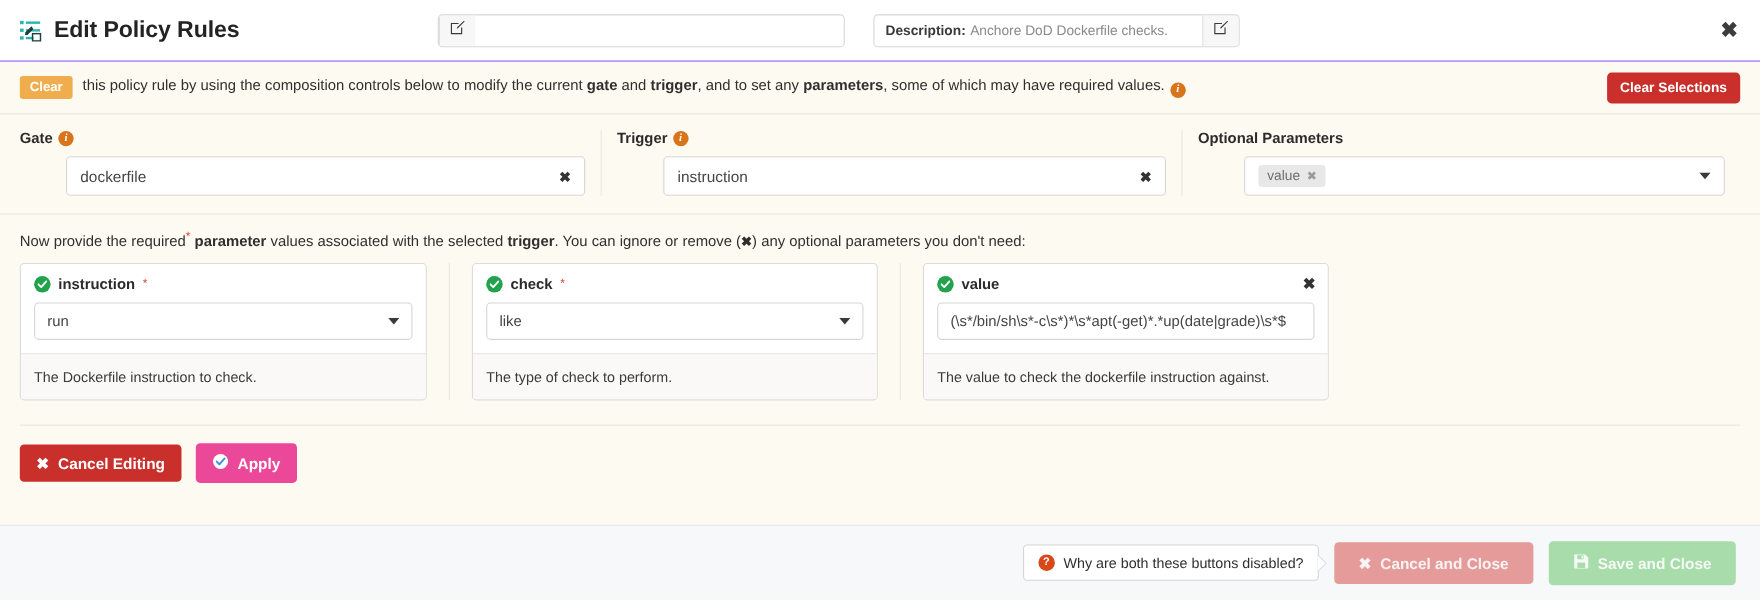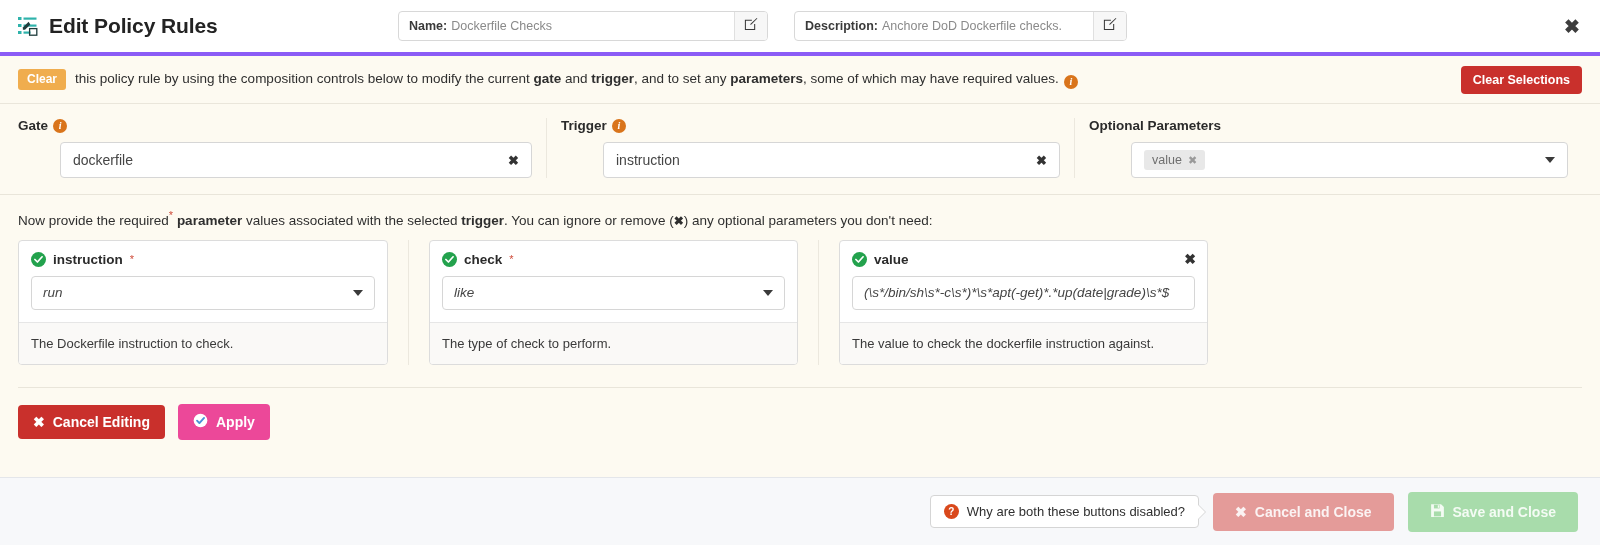--- a/index.html
+++ b/index.html
@@ -9,21 +9,21 @@
     background: #fdfaf1;
     color: #2b2b2b;
     overflow: hidden;
   }
   .page { width: 1600px; height: 545px; position: relative; display: flex; flex-direction: column; background: #fdfaf1; }
 
   
   .header {
     height: 56px; flex: 0 0 56px;
     background: #ffffff;
-    border-bottom: 4px solid #8b5cf6;
+    border-bottom: 1px solid #8b5cf6;
     display: flex; 
     padding: 0 18px;
     position: relative;
   }
   .title-wrap { display: flex; align-items: center; gap: 9px; width: 380px; }
   .list-edit-icon { width: 22px; height: 20px; display: block; }
   .page-title { font-size: 21px; font-weight: bold; color: #232323; letter-spacing: -0.1px; white-space: nowrap; }
 
   .field-boxes { display: flex; align-items: center; gap: 26px; }
   .titled-field {
@@ -172,21 +172,21 @@
   .card-x {
     position: absolute; right: 11px; top: 10px;
     font-size: 14px; font-weight: bold; color: #333; cursor: pointer;
   }
   .card-input {
     height: 34px; border: 1px solid #d6d6d6; border-radius: 4px;
     background: #fff; display: flex; align-items: center;
     padding: 0 11px; font-size: 13.5px; color: #454545;
     cursor: pointer;
   }
-  .card-input .ci-val { flex: 1; white-space: nowrap; overflow: hidden; font-style: italic; }
+  .card-input .ci-val { flex: 1; white-space: nowrap; overflow: hidden; }
   .card-input.text-in { cursor: text; }
   .card-foot {
     border-top: 1px solid #e6e6e6;
     background: #faf9f7;
     padding: 13px 12px;
     font-size: 13px; color: #3a3a3a;
   }
 
   
   .action-row {
@@ -273,24 +273,20 @@
           <rect x="5.5" y="15.5" width="7" height="2.2" fill="#2fb3ab"></rect>
           <path d="M20.5 9.8 L13.5 16.8 L13.5 19.4 L16.1 19.4 L22.6 12.9 Z" fill="#1f3d3c" transform="translate(-6.2,-2.2) scale(0.82)"></path>
           <rect x="11.6" y="12.6" width="7.2" height="6.6" fill="none" stroke="#1f3d3c" stroke-width="1.3"></rect>
         </svg>
       </span>
       <span class="page-title">Edit Policy Rules</span>
     </div>
 
     <div class="field-boxes">
       <div class="titled-field name-field">
-        <div class="tf-text">
-          <span class="tf-label">Name:</span>
-          <span class="tf-value">Dockerfile Checks</span>
-        </div>
         <div class="tf-edit">
           <span>
             <svg width="14" height="14" viewBox="0 0 16 16" xmlns="http://www.w3.org/2000/svg">
               <path d="M1 3.2 h8 v1.2 h-6.8 v9.4 h9.4 V8 h1.2 v6.9 H1 Z" fill="#3a3a3a"></path>
               <path d="M14.6 1.1 L15.3 1.8 L8.4 8.7 L7.1 9.1 L7.5 7.8 Z" fill="#3a3a3a"></path>
             </svg>
           </span>
         </div>
       </div>
 

